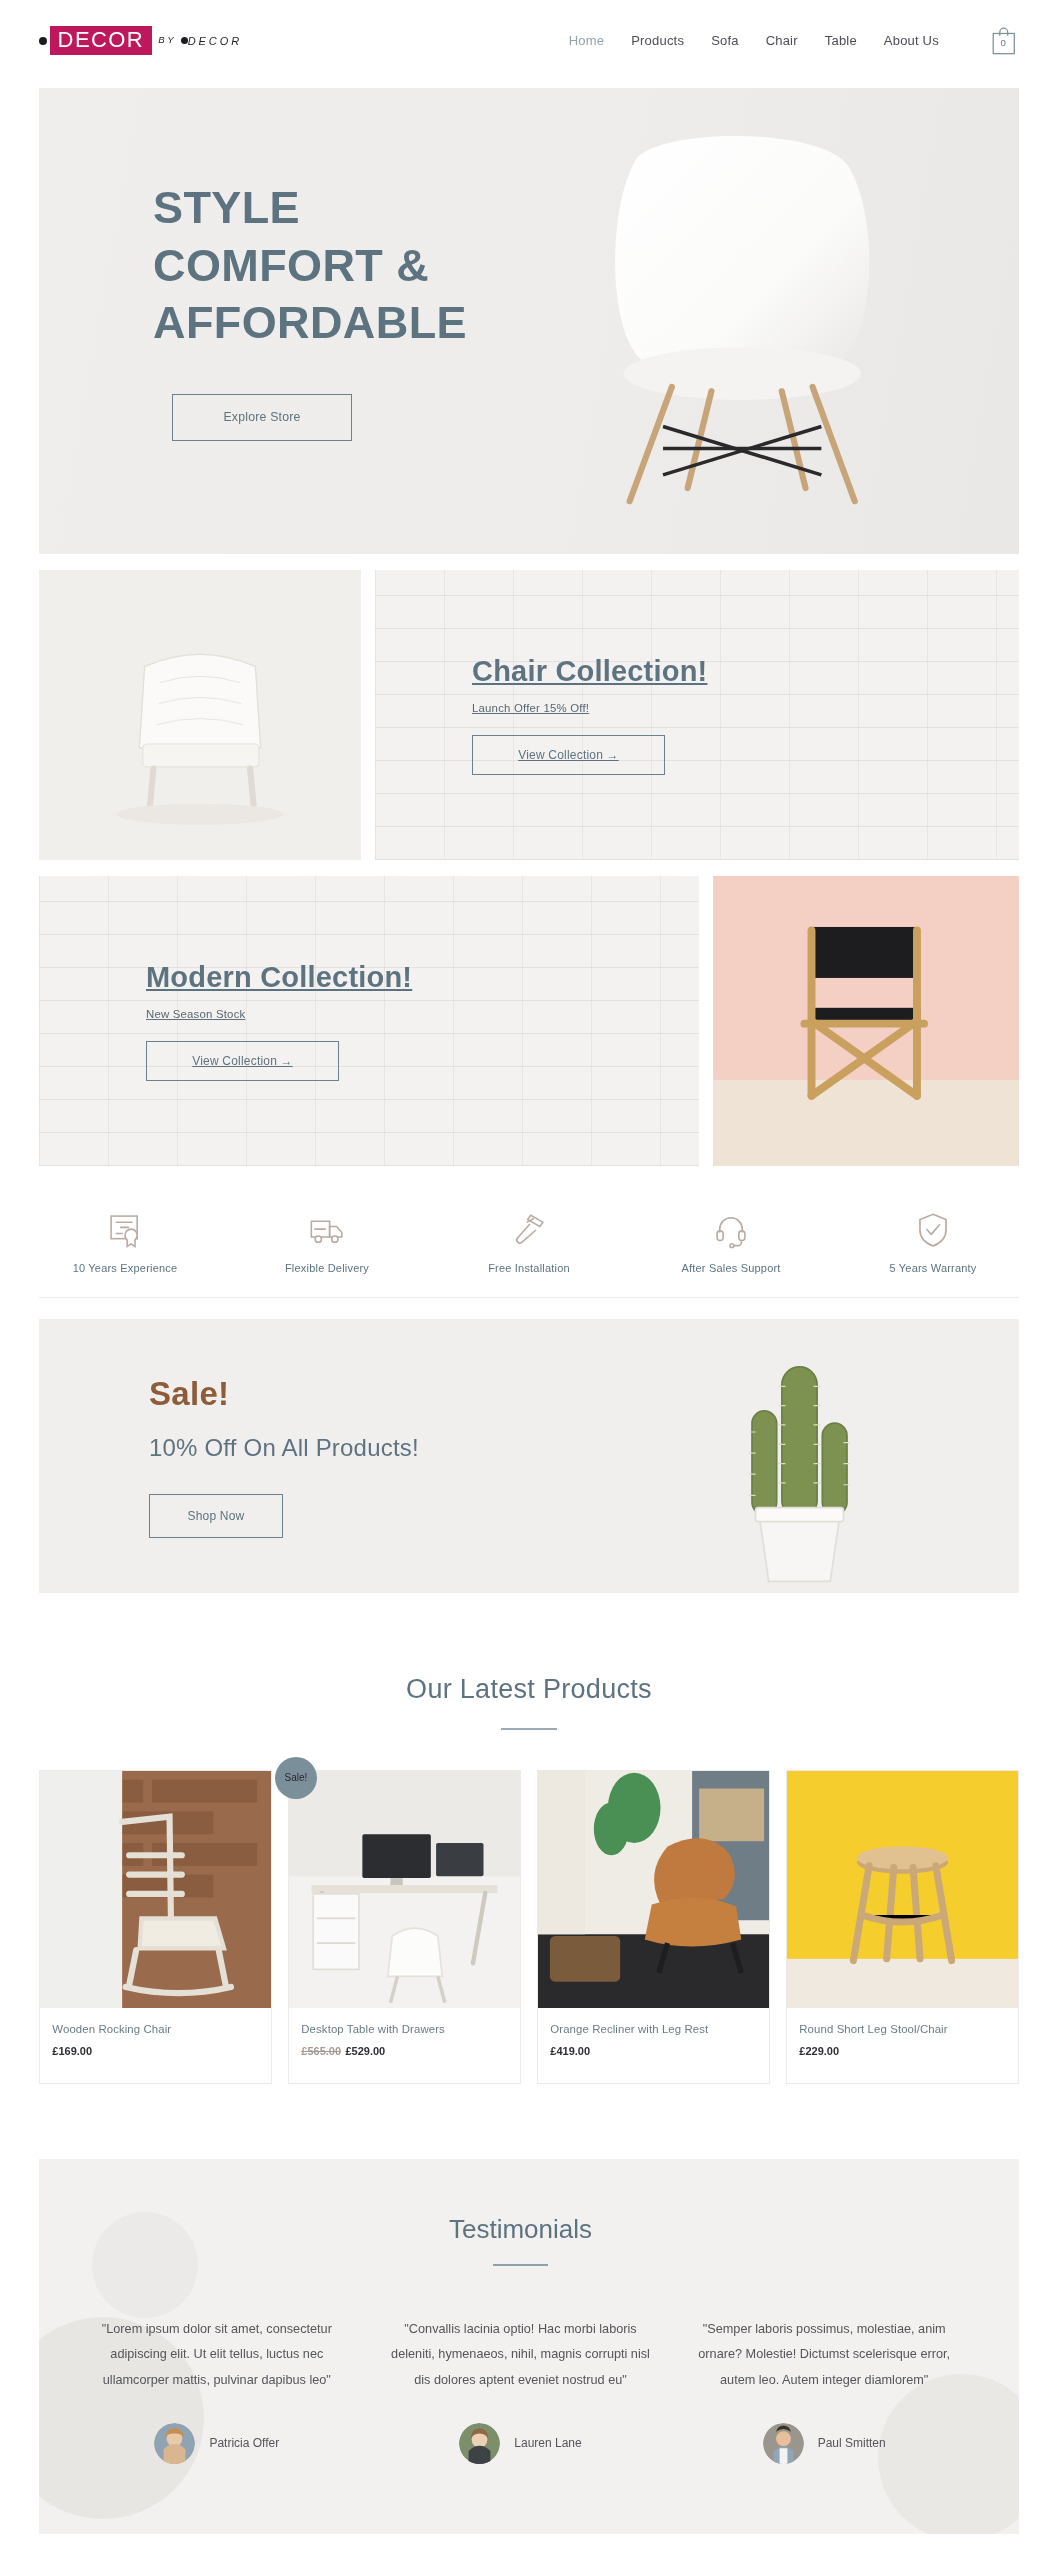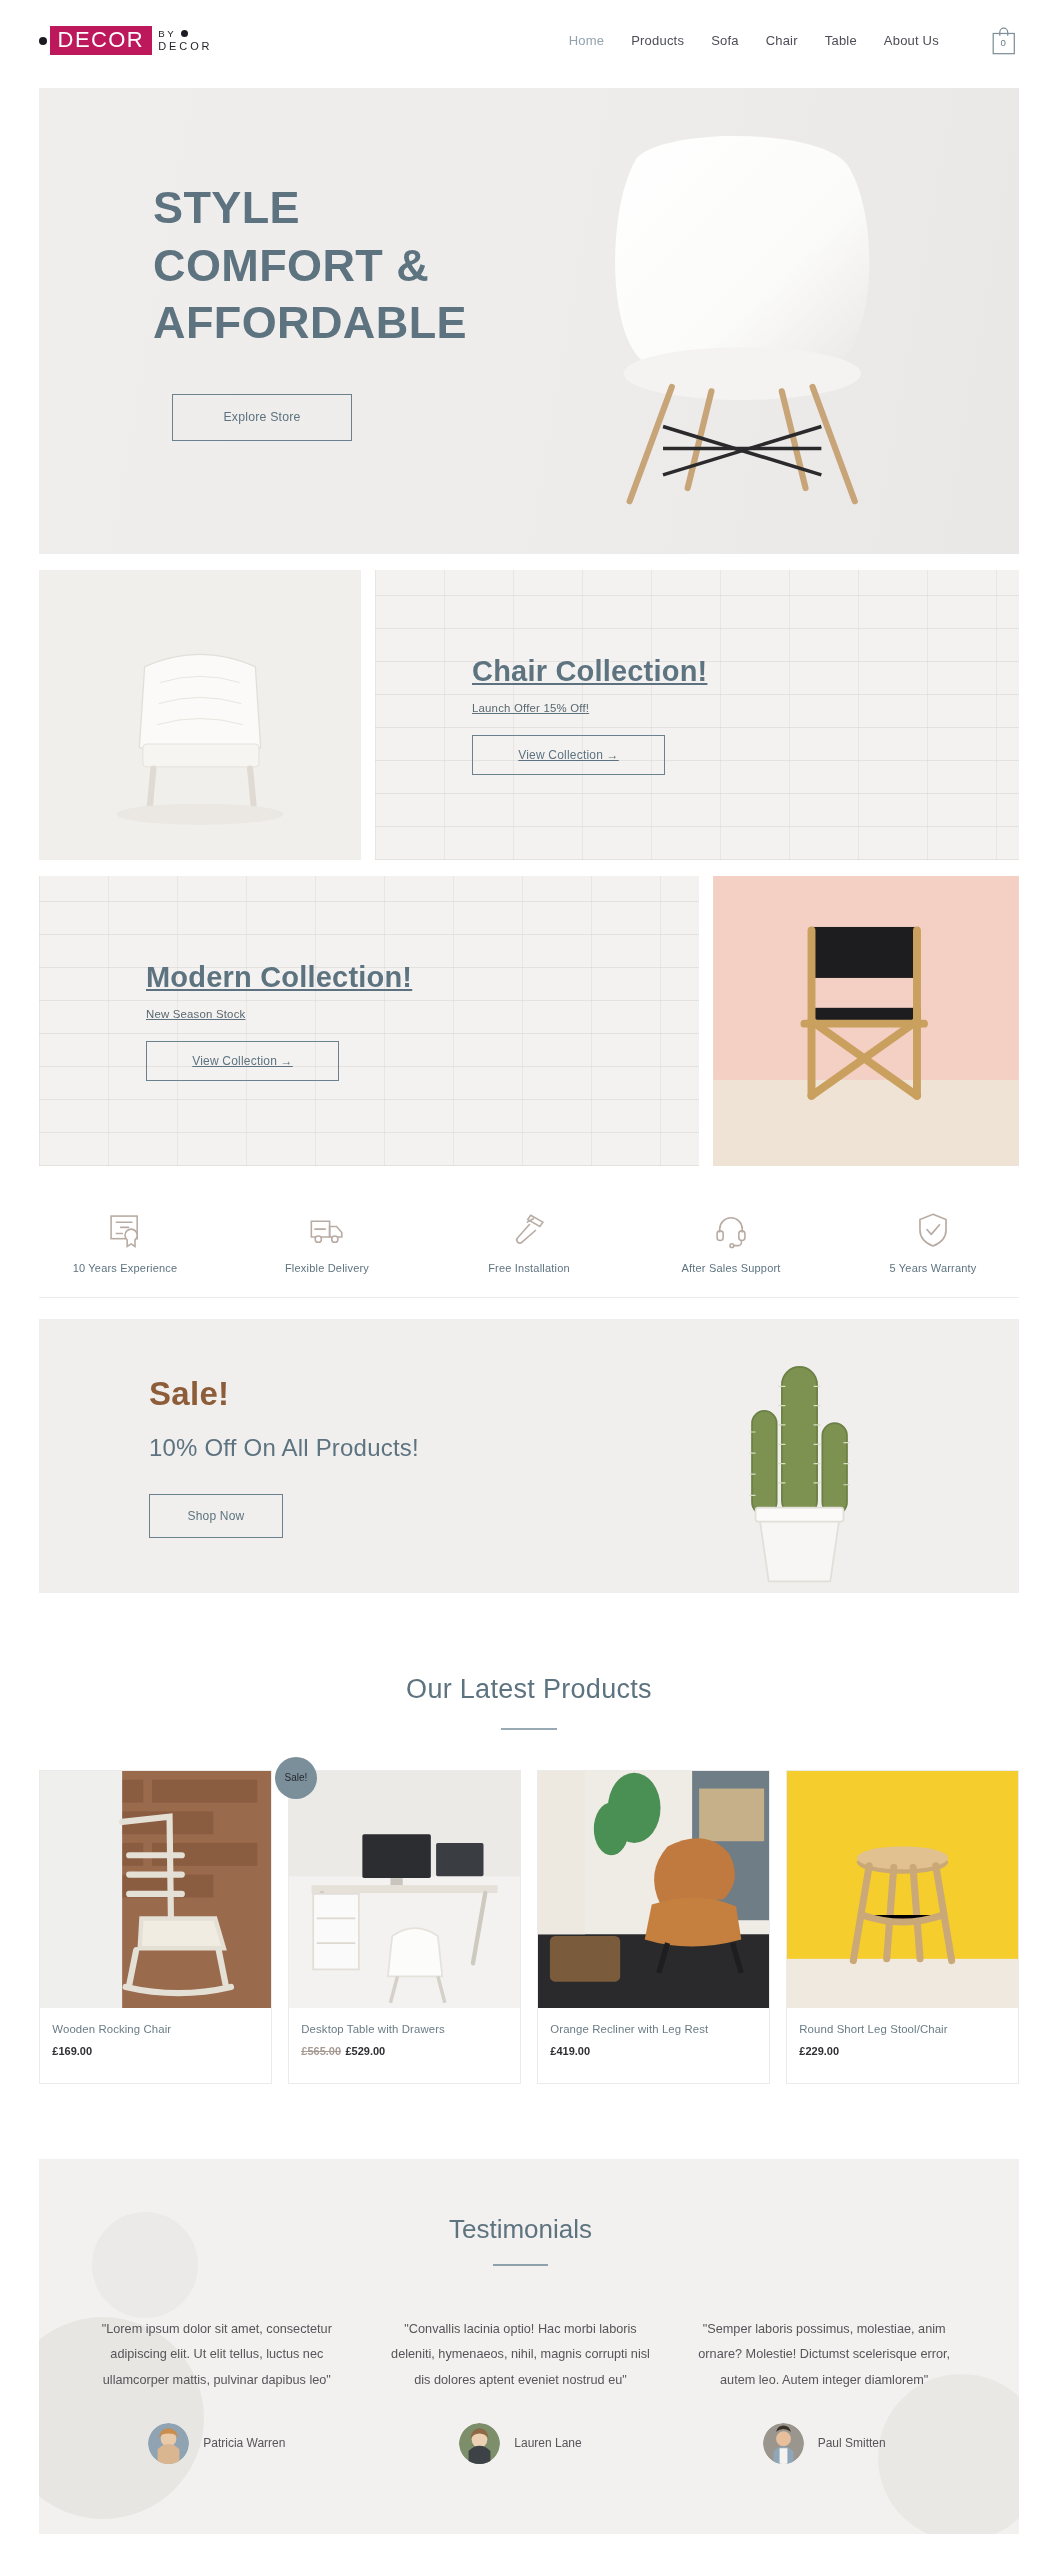--- a/index.html
+++ b/index.html
@@ -37,23 +37,24 @@
     color: #ffffff;
     font-size: 22px;
     letter-spacing: 1.4px;
     font-weight: 400;
     line-height: 1;
     display: block;
   }
   .logo-right {
     margin-left: 6.2px;
     display: flex;
-    flex-direction: column;
+    flex-direction: row;
     justify-content: flex-end;
     line-height: 1.05;
+    font-style: italic;
   }
   .logo-by-row { display: flex; align-items: center; }
   .logo-by {
     font-size: 9.7px; letter-spacing: 2.6px; color: #231f26; font-weight: 400;
   }
   .logo-dot-right {
     width: 7px; height: 7px; border-radius: 50%;
     background: #1d1a21; margin-left: 4.4px;
   }
   .logo-miller {
@@ -631,21 +632,21 @@
         <div class="testi-text">"Lorem ipsum dolor sit amet, consectetur adipiscing elit. Ut elit tellus, luctus nec ullamcorper mattis, pulvinar dapibus leo"</div>
         <div class="testi-author">
           <div class="avatar">
             <svg viewBox="0 0 47 47" width="41" height="41">
               <circle cx="23.5" cy="23.5" r="23.5" fill="#8fa3b2"></circle>
               <circle cx="23.5" cy="18" r="9" fill="#e8c9a8"></circle>
               <path d="M11 30 q6 -6 12.5 -6 T36 30 v17 H11 Z" fill="#d9b68f"></path>
               <path d="M12 18 q2 -12 11.5 -12 T35 18 q-2 -6 -11.5 -6 T12 18 Z" fill="#c98d4d"></path>
             </svg>
           </div>
-          <span class="testi-name">Patricia Warren</span>
+          <span class="testi-name">Patricia Offer</span>
         </div>
       </div>
 
       <div class="testi">
         <div class="testi-text">"Convallis lacinia optio! Hac morbi laboris deleniti, hymenaeos, nihil, magnis corrupti nisl dis dolores aptent eveniet nostrud eu"</div>
         <div class="testi-author">
           <div class="avatar">
             <svg viewBox="0 0 47 47" width="41" height="41">
               <circle cx="23.5" cy="23.5" r="23.5" fill="#7c8f6a"></circle>
               <circle cx="23.5" cy="19" r="9" fill="#ecd1b4"></circle>

